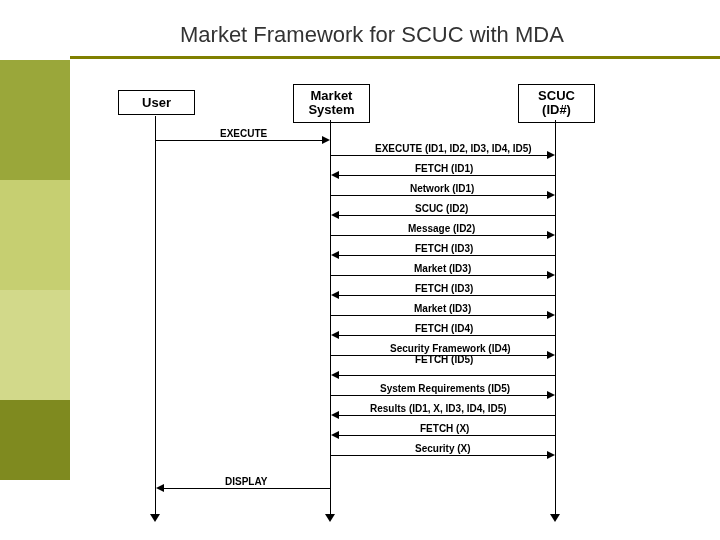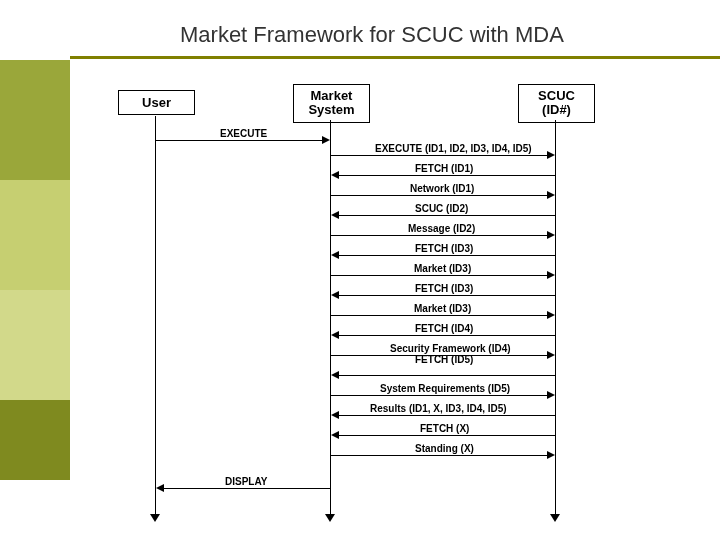--- a/index.html
+++ b/index.html
@@ -96,19 +96,19 @@
 <div class="ah-right" style="left:547px;top:391px"></div>
 
 <div class="msg-label" style="left:370px;top:403px">Results (ID1, X, ID3, ID4, ID5)</div>
 <div class="arrow-line" style="left:338px;top:415px;width:217px"></div>
 <div class="ah-left" style="left:331px;top:411px"></div>
 
 <div class="msg-label" style="left:420px;top:423px">FETCH (X)</div>
 <div class="arrow-line" style="left:338px;top:435px;width:217px"></div>
 <div class="ah-left" style="left:331px;top:431px"></div>
 
-<div class="msg-label" style="left:415px;top:443px">Standing (X)</div>
+<div class="msg-label" style="left:415px;top:443px">Security (X)</div>
 <div class="arrow-line" style="left:331px;top:455px;width:218px"></div>
 <div class="ah-right" style="left:547px;top:451px"></div>
 
 <div class="msg-label" style="left:225px;top:476px">DISPLAY</div>
 <div class="arrow-line" style="left:163px;top:488px;width:167px"></div>
 <div class="ah-left" style="left:156px;top:484px"></div>
 
 </body></html>

